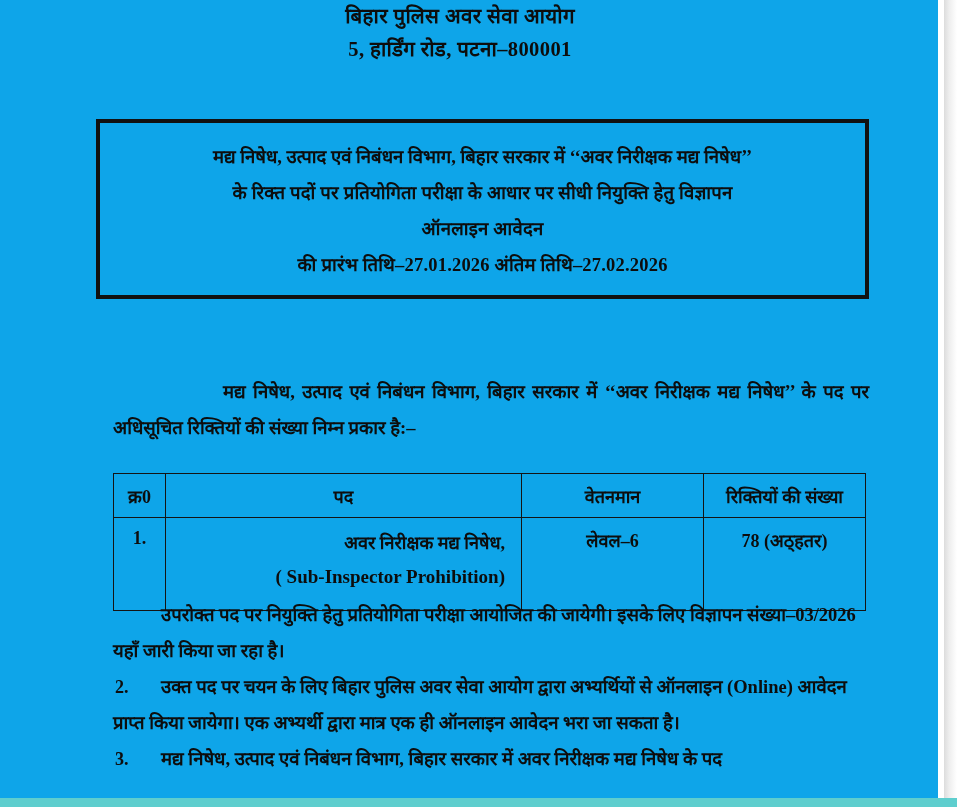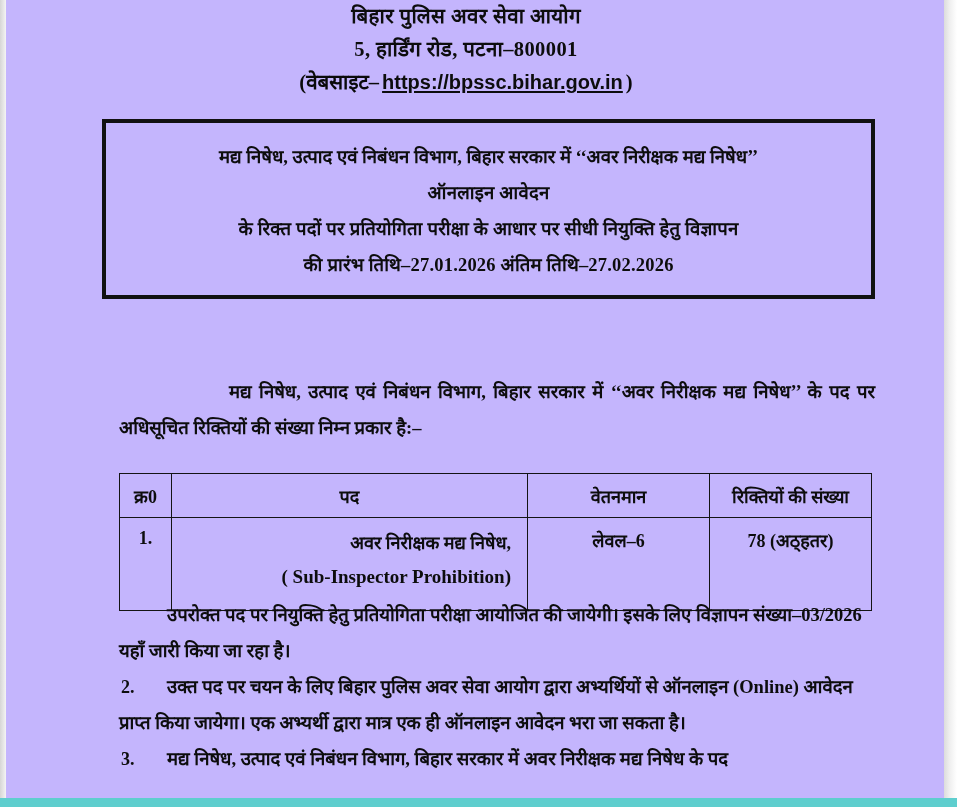--- a/index.html
+++ b/index.html
@@ -33,24 +33,24 @@
   #viewer-bottom-bar {
     position: absolute;
     left: 0; bottom: 0;
     width: 957px; height: 9px;
     background: #5ecece;
   }
 
   
   #page-sheet {
     position: absolute;
-    left: 6px; top: 0;
+    left: 0; top: 0;
     width: 938px;
     height: 798px;
-    background: #c4b5fd;
+    background: #0ea5e9;
     overflow: hidden;
   }
 
   .inner {
     position: relative;
     width: 938px;
     height: 798px;
   }
 
   
@@ -233,28 +233,25 @@
 
 <div id="viewer-edge-left"></div>
 
 <div id="page-sheet">
   <div class="inner">
 
     <div id="hdr-org" class="hdr-line">बिहार पुलिस अवर सेवा आयोग</div>
 
     <div id="hdr-address" class="hdr-line">5, हार्डिंग रोड, पटना–800001</div>
 
-    <div id="hdr-website-row">
-      <span>(वेबसाइट–</span><a class="url" href="#">https://bpssc.bihar.gov.in</a><span>)</span>
-    </div>
 
     <div id="notice-box">
       <div class="nb-line wide">मद्य निषेध, उत्पाद एवं निबंधन विभाग, बिहार सरकार में ‘‘अवर निरीक्षक मद्य निषेध’’</div>
+      <div class="nb-line">के रिक्त पदों पर प्रतियोगिता परीक्षा के आधार पर सीधी नियुक्ति हेतु विज्ञापन</div>
       <div class="nb-line">ऑनलाइन आवेदन</div>
-      <div class="nb-line">के रिक्त पदों पर प्रतियोगिता परीक्षा के आधार पर सीधी नियुक्ति हेतु विज्ञापन</div>
       <div class="nb-line">की प्रारंभ तिथि–27.01.2026 अंतिम तिथि–27.02.2026</div>
     </div>
 
 
     <div id="intro-para">मद्य निषेध, उत्पाद एवं निबंधन विभाग, बिहार सरकार में ‘‘अवर निरीक्षक मद्य निषेध’’ के पद पर अधिसूचित रिक्तियों की संख्या निम्न प्रकार है:–</div>
 
     <table id="vacancy-table">
       <colgroup>
         <col class="c-sl">
           <col class="c-post">

